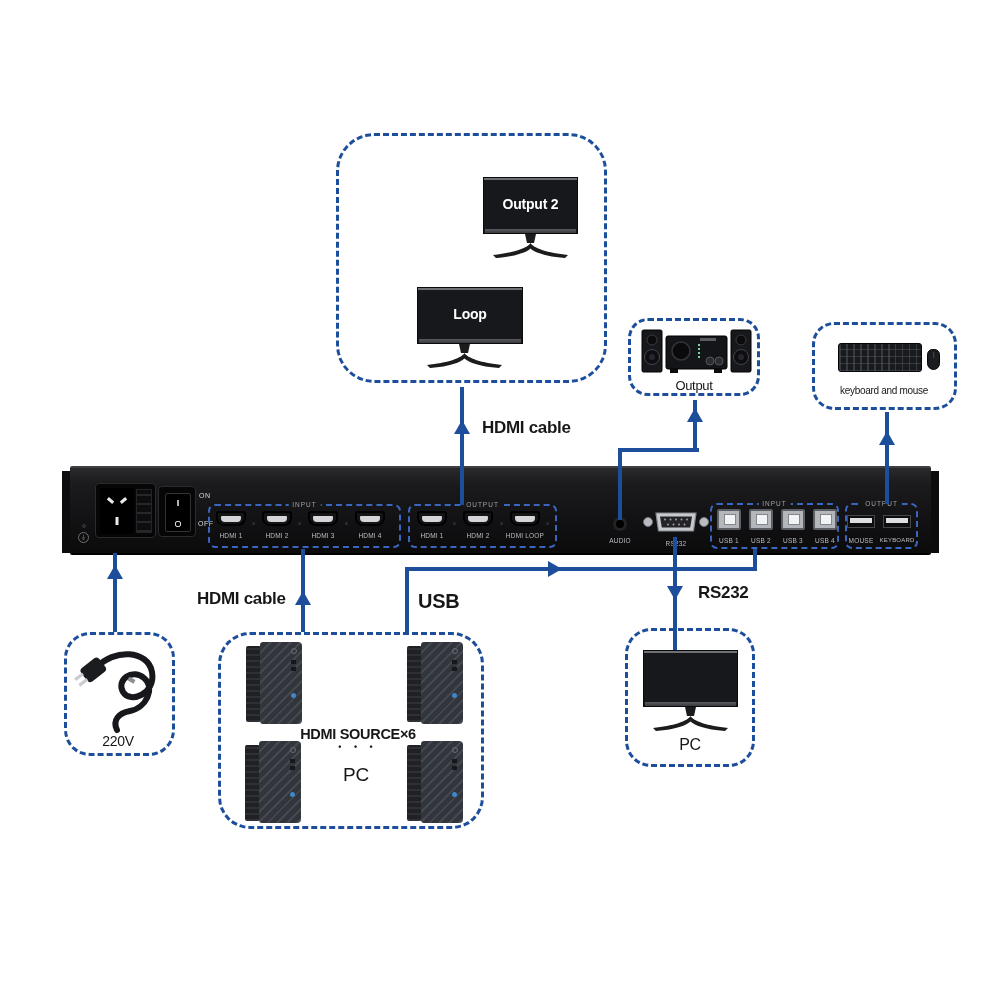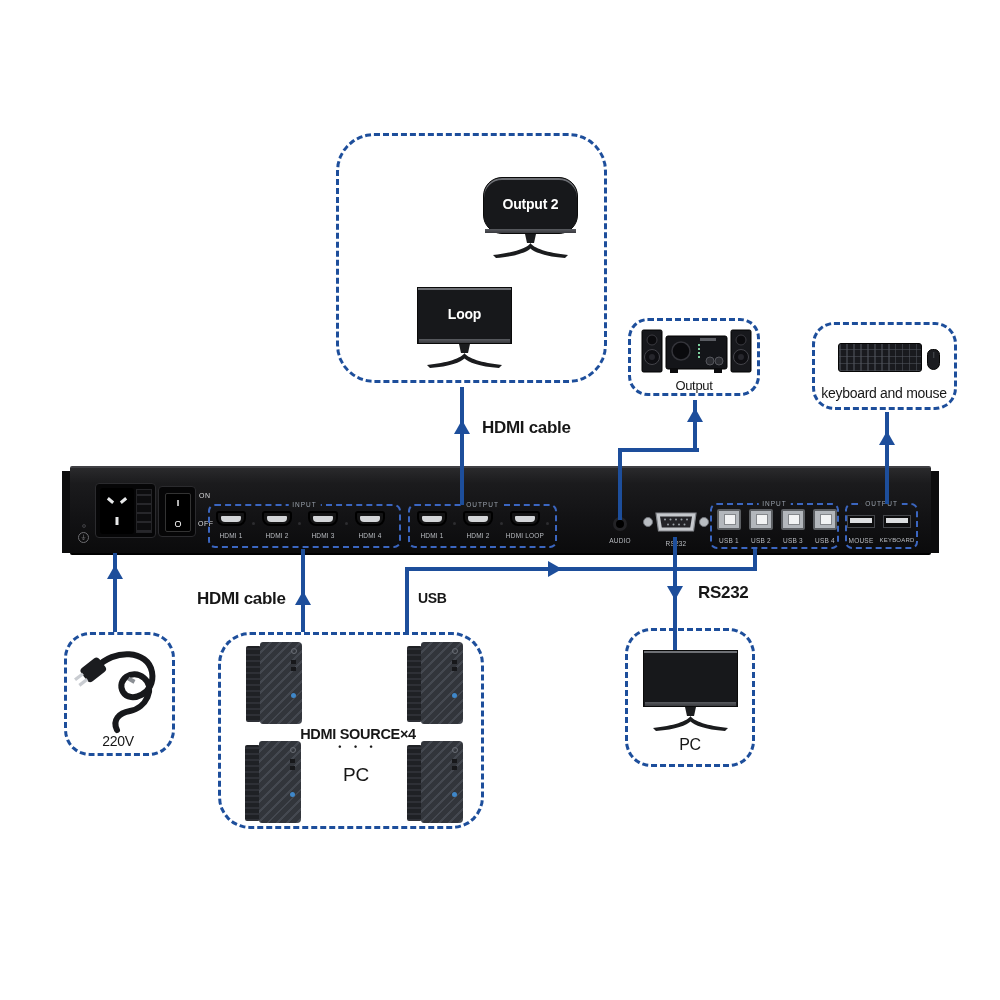--- a/index.html
+++ b/index.html
@@ -214,38 +214,38 @@
   <div class="vline" style="left:405px;top:569px;height:63px;"></div>
   <div class="hline" style="left:405px;top:567px;width:352px;"></div>
   <div class="vline" style="left:753px;top:549px;height:20px;"></div>
   <div class="arrow-right" style="left:548px;top:561px;"></div>
 
   <div class="vline" style="left:673px;top:537px;height:121px;"></div>
   <div class="arrow-down" style="left:667px;top:586px;"></div>
 
   <span class="biglabel" style="left:482px;top:418px;font-size:17px;">HDMI cable</span>
   <span class="biglabel" style="left:197px;top:589px;font-size:17px;">HDMI cable</span>
-  <span class="biglabel" style="left:418px;top:590px;font-size:14px;">USB</span>
+  <span class="biglabel" style="left:418px;top:590px;font-size:20px;">USB</span>
   <span class="biglabel" style="left:698px;top:583px;font-size:17px;">RS232</span>
 
   <div class="dashed-box" style="left:336px;top:133px;width:271px;height:250px;border-radius:38px;"></div>
 
 
   <div class="monitor" style="left:483px;top:177px;">
-    <div class="mon-screen" style="width:95px;height:57px;border-radius:19px;">
+    <div class="mon-screen" style="width:95px;height:57px;">
       <span class="mon-label">Output 2</span>
     </div>
     <svg class="mon-stand" width="95" height="26" viewBox="0 0 95 26">
       <path d="M42,0 L53,0 L51,9 L44,9 Z" fill="#1b1c1e"></path>
       <path d="M47.5,9 C45,14 30,19 10,21 L13,24 C33,22.5 44,18 47.5,14.5 C51,18 62,22.5 82,24 L85,21 C65,19 50,14 47.5,9 Z" fill="#1b1c1e"></path>
     </svg>
   </div>
 
   <div class="monitor" style="left:417px;top:287px;">
-    <div class="mon-screen" style="width:95px;height:57px;">
+    <div class="mon-screen" style="width:106px;height:57px;">
       <span class="mon-label">Loop</span>
     </div>
     <svg class="mon-stand" width="95" height="26" viewBox="0 0 95 26">
       <path d="M42,0 L53,0 L51,9 L44,9 Z" fill="#1b1c1e"></path>
       <path d="M47.5,9 C45,14 30,19 10,21 L13,24 C33,22.5 44,18 47.5,14.5 C51,18 62,22.5 82,24 L85,21 C65,19 50,14 47.5,9 Z" fill="#1b1c1e"></path>
     </svg>
   </div>
 
   <div class="dashed-box" style="left:628px;top:318px;width:132px;height:78px;border-radius:20px;"></div>
   <svg class="absbox" style="left:640px;top:328px;" width="113" height="47" viewBox="0 0 113 47">
@@ -269,21 +269,21 @@
     <circle cx="70" cy="33" r="4" fill="#2b2c31" stroke="#55565c" stroke-width="1"></circle>
     <circle cx="79" cy="33" r="4" fill="#2b2c31" stroke="#55565c" stroke-width="1"></circle>
     <rect x="30" y="41" width="8" height="4" fill="#0c0c0e"></rect>
     <rect x="74" y="41" width="8" height="4" fill="#0c0c0e"></rect>
   </svg>
   <span class="biglabel" style="left:694px;top:378px;transform:translateX(-50%);font-size:13px;font-weight:400;">Output</span>
 
   <div class="dashed-box" style="left:812px;top:322px;width:145px;height:88px;border-radius:22px;"></div>
   <div class="kb"></div>
   <div class="mouse"></div>
-  <span class="biglabel" style="left:884px;top:385px;transform:translateX(-50%);font-size:14px;font-weight:400;">keyboard and mouse</span>
+  <span class="biglabel" style="left:884px;top:385px;transform:translateX(-50%);font-size:10px;font-weight:400;">keyboard and mouse</span>
 
   <div class="dashed-box" style="left:64px;top:632px;width:111px;height:124px;border-radius:26px;"></div>
   <svg class="absbox" style="left:72px;top:640px;" width="98" height="96" viewBox="0 0 98 96">
     <path d="M24,28 C42,8 76,10 80,32 C84,54 58,64 51,52 C44,40 60,28 72,38 C84,48 74,68 58,71 C47,73 40,80 45,90" fill="none" stroke="#17181b" stroke-width="6" stroke-linecap="round"></path>
     <rect x="56" y="38" width="7" height="4" fill="#8b8f94" transform="rotate(28 59 40)"></rect>
     <g transform="rotate(-38 22 30)">
       <rect x="10" y="21" width="23" height="17" rx="4" fill="#1b1c1f"></rect>
       <rect x="1" y="24.5" width="10" height="3.2" fill="#c9ccd1"></rect>
       <rect x="1" y="31.5" width="10" height="3.2" fill="#c9ccd1"></rect>
     </g>
@@ -322,21 +322,21 @@
   <div class="pc-tower" style="left:407px;top:741px;">
     <div class="tower-side"></div>
       <div class="tower-front">
         <div class="tw-power"></div>
         <div class="tw-usb1"></div>
         <div class="tw-usb2"></div>
         <div class="tw-led"></div>
       </div>
   </div>
 
-  <span class="biglabel" style="left:358px;top:726px;transform:translateX(-50%);font-size:14.5px;">HDMI SOURCE×4</span>
+  <span class="biglabel" style="left:358px;top:726px;transform:translateX(-50%);font-size:14.5px;">HDMI SOURCE×6</span>
   <span class="dots" style="left:358px;top:742px;transform:translateX(-50%);">•  •  •</span>
   <span class="biglabel" style="left:356px;top:764px;transform:translateX(-50%);font-size:19px;font-weight:400;">PC</span>
 
   <div class="dashed-box" style="left:625px;top:628px;width:130px;height:139px;border-radius:26px;"></div>
   <div class="monitor" style="left:643px;top:650px;">
     <div class="mon-screen" style="width:95px;height:57px;"></div>
     <svg class="mon-stand" width="95" height="26" viewBox="0 0 95 26">
       <path d="M42,0 L53,0 L51,9 L44,9 Z" fill="#1b1c1e"></path>
       <path d="M47.5,9 C45,14 30,19 10,21 L13,24 C33,22.5 44,18 47.5,14.5 C51,18 62,22.5 82,24 L85,21 C65,19 50,14 47.5,9 Z" fill="#1b1c1e"></path>
     </svg>

